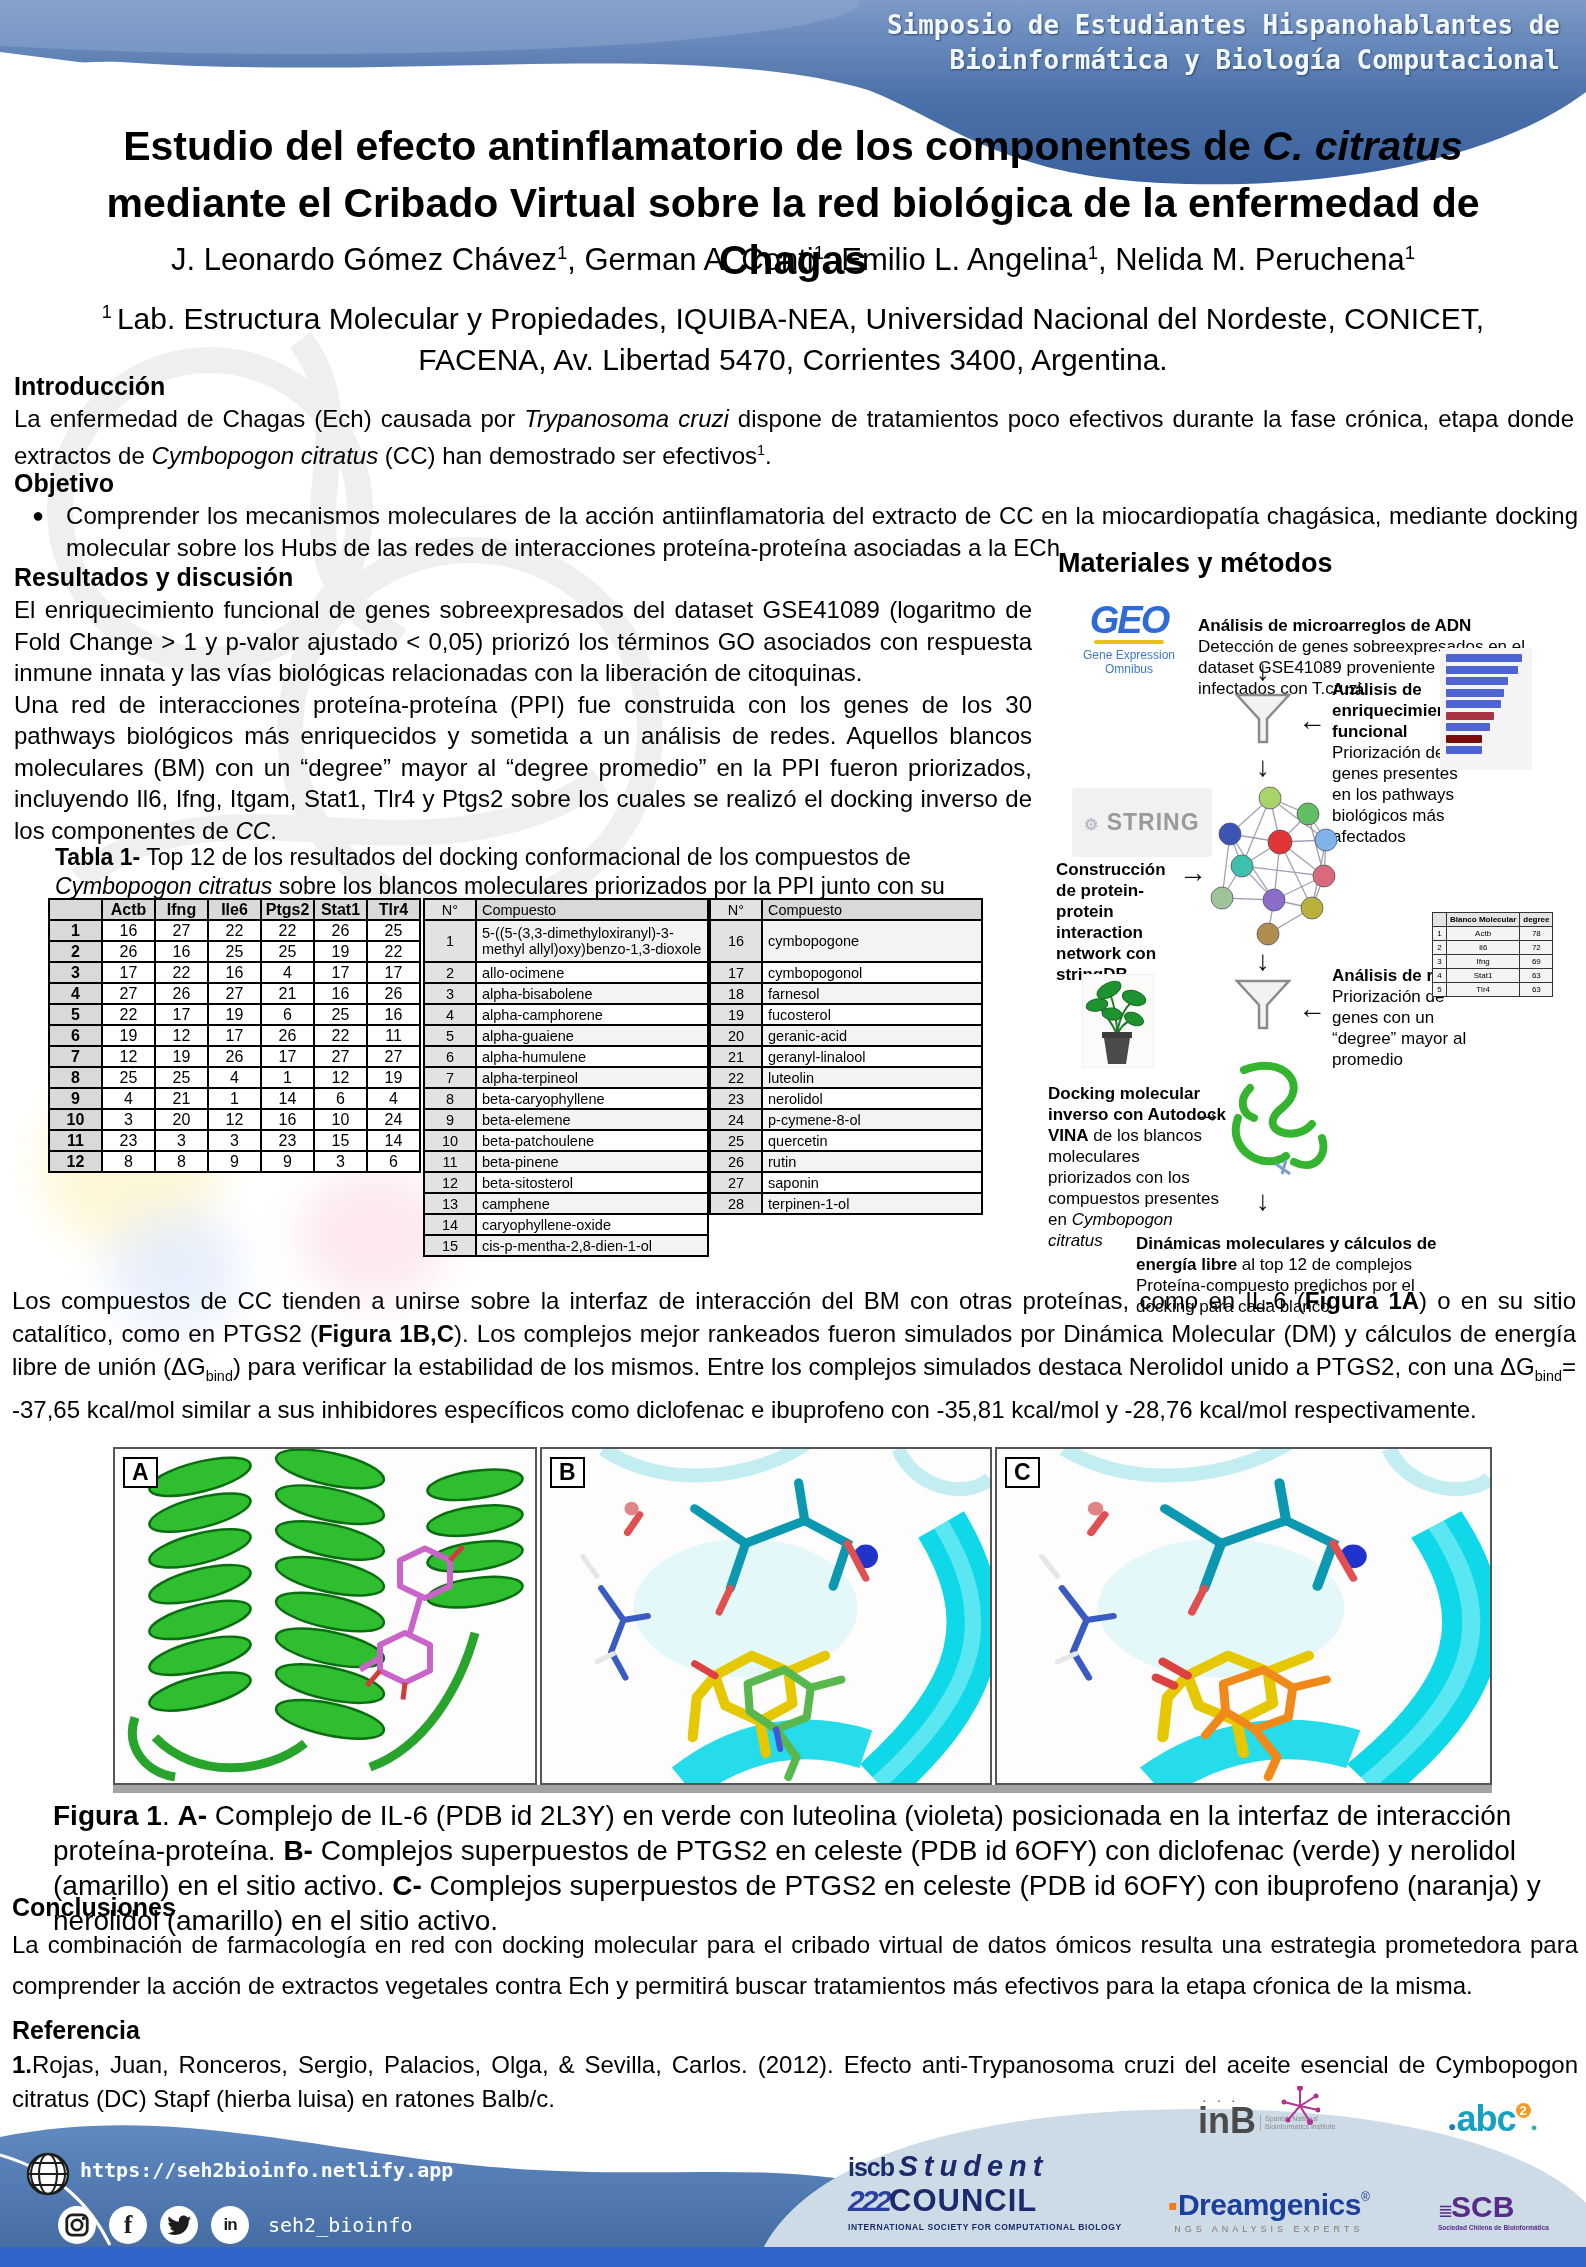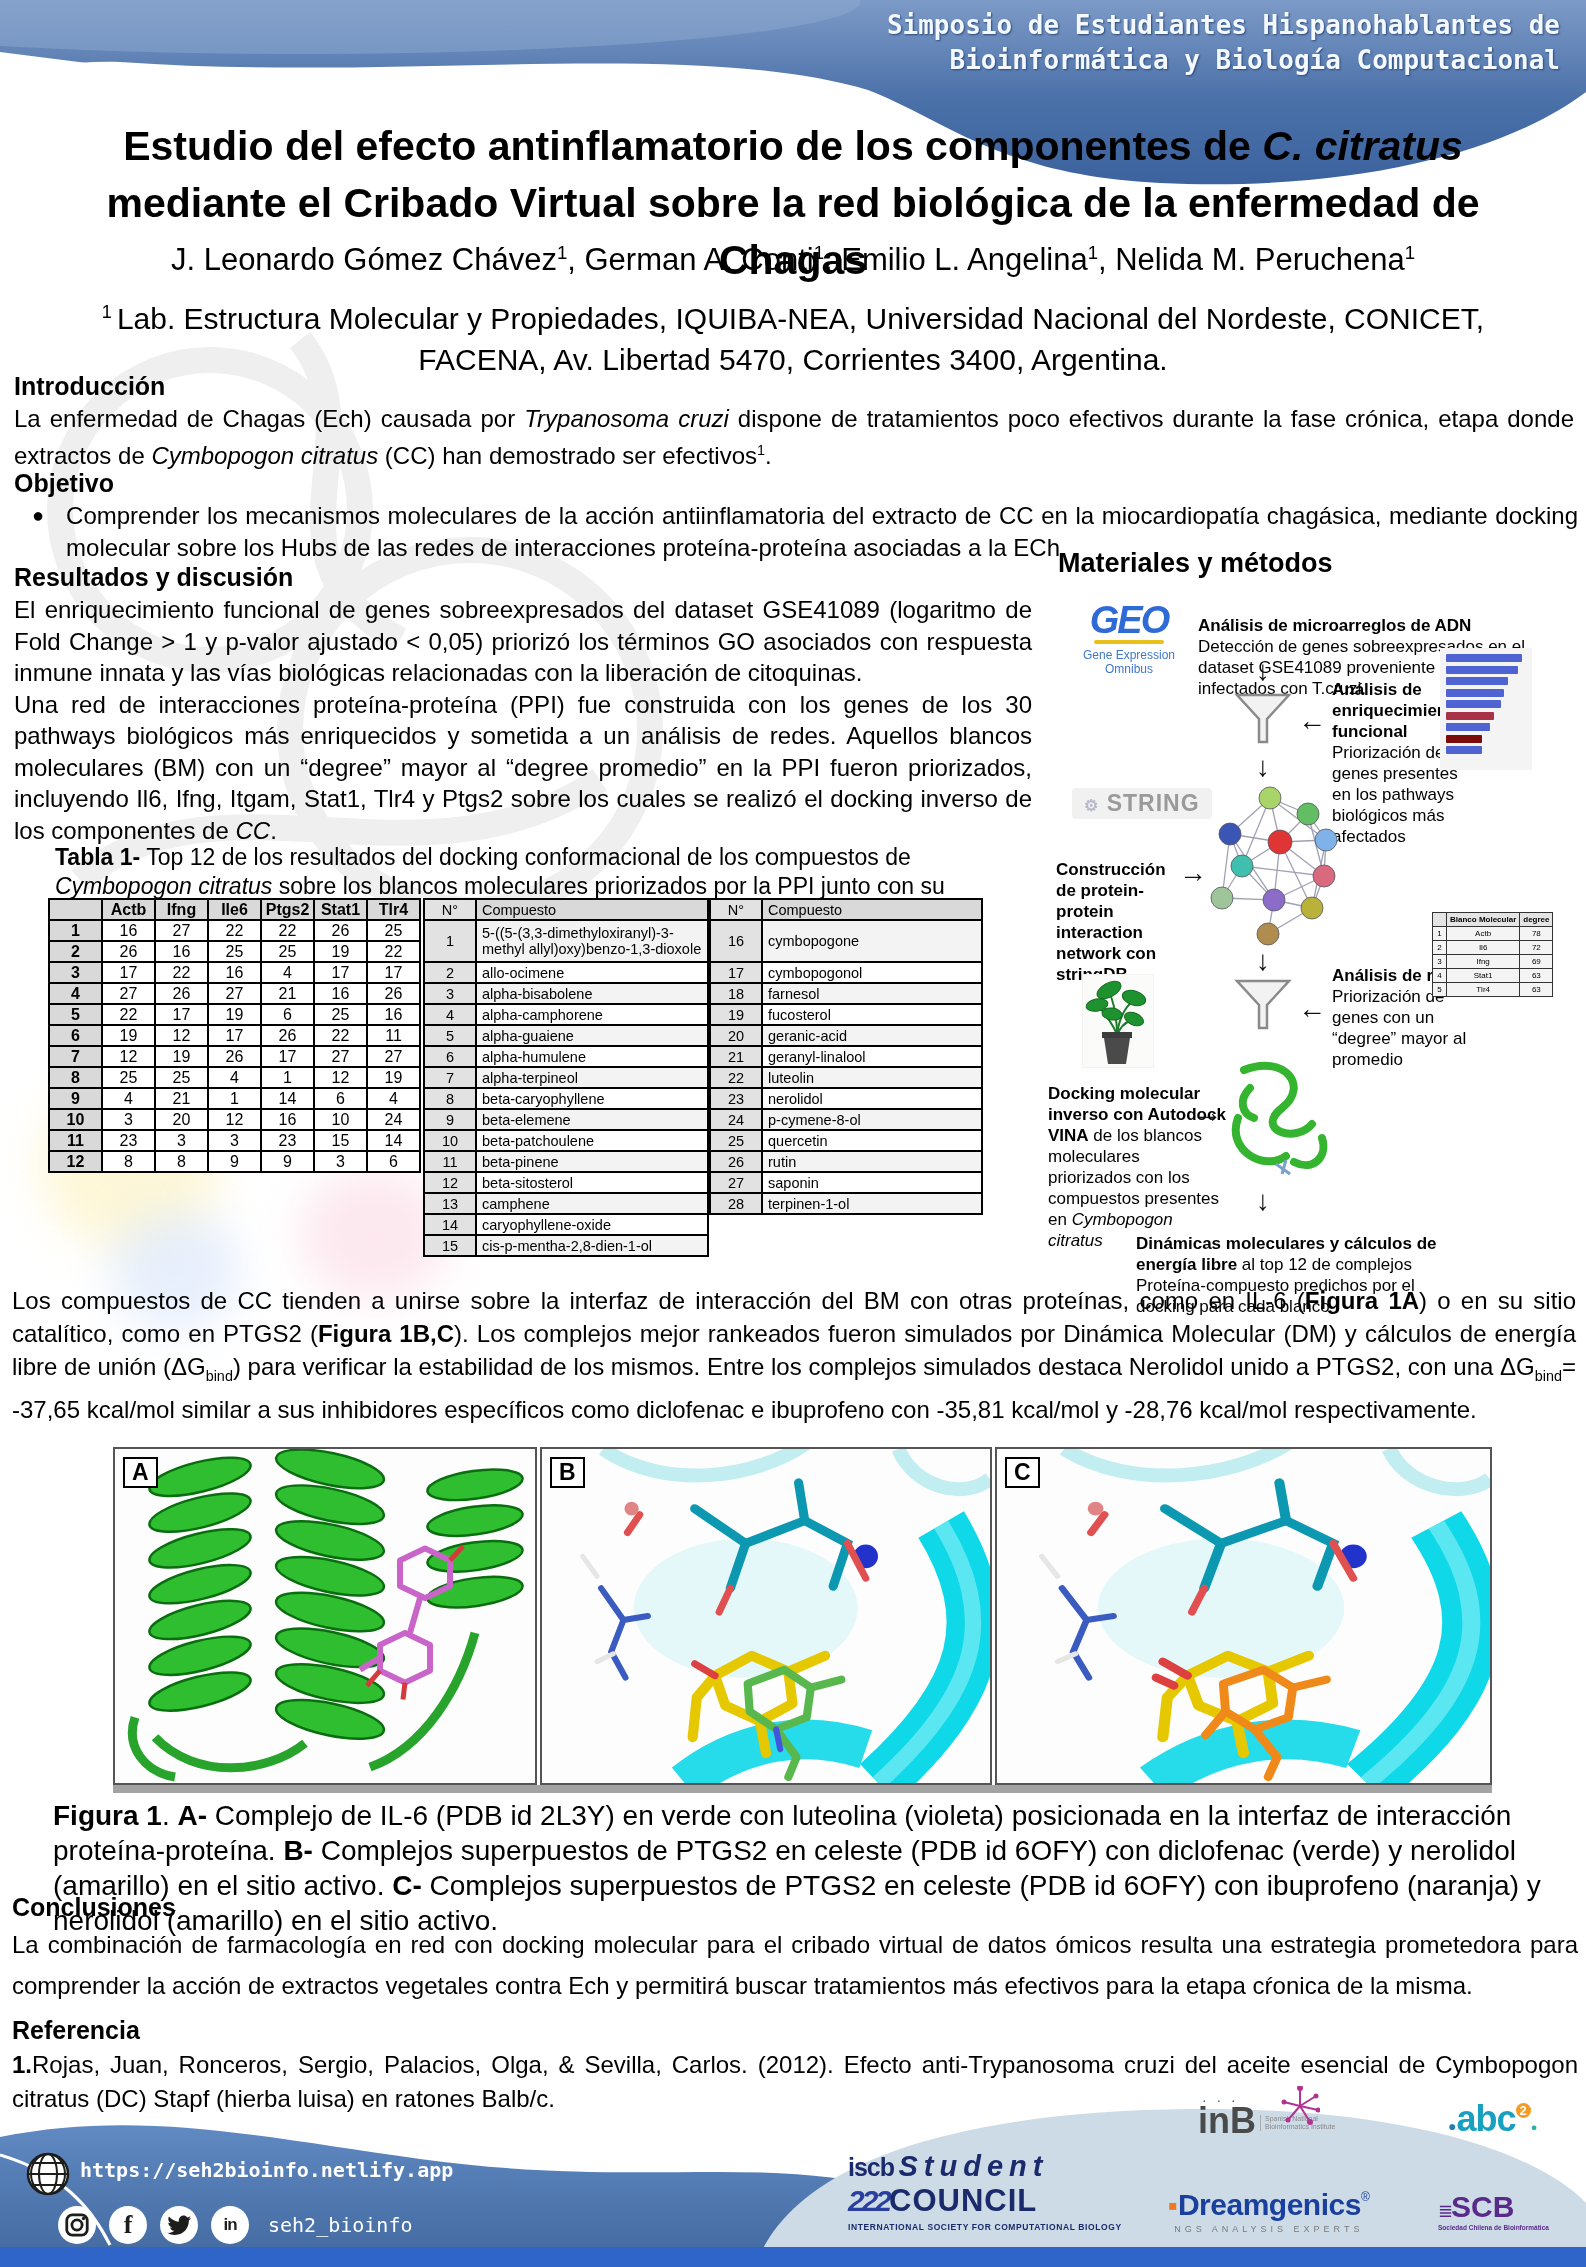--- a/index.html
+++ b/index.html
@@ -66,21 +66,21 @@
   .m-step1 { left:162px; top:46px; width:345px; }
   .arrow { font-size:28px; font-weight:bold; color:#111; line-height:26px; }
   .arr-d1 { left:220px; top:110px; } .arr-l1 { left:262px; top:160px; }
   .arr-d2 { left:220px; top:206px; } .arr-r1 { left:143px; top:312px; }
   .arr-d3 { left:220px; top:400px; } .arr-l2 { left:262px; top:448px; }
   .arr-r2 { left:158px; top:552px; } .arr-d4 { left:220px; top:640px; }
   .funnel1 { left:198px; top:144px; } .funnel2 { left:198px; top:430px; }
   .m-step2 { left:296px; top:110px; width:142px; }
   .m-chart { left:404px; top:100px; width:92px; height:122px; background:#f4f4f4; padding:6px 0 0 6px; border-radius:2px; }
   .ebar { height:8px; margin-bottom:3.5px; border-radius:1px; }
-  .m-string { left:36px; top:240px; background:#f1f1f1; padding:2px 12px; border-radius:4px;
+  .m-string { left:36px; top:240px; background:#f1f1f1; padding:21px 12px; border-radius:4px;
     font-size:23px; color:#9a9a9a; font-weight:bold; letter-spacing:1px;text-align:right; }
   .string-glyph { color:#b9b9c9; font-size:16px; }
   .m-step3 { left:20px; top:290px; width:132px; }
   .m-net { left:172px; top:234px; }
   .m-plant { left:46px; top:426px; }
   .m-step4 { left:296px; top:396px; width:145px; }
   .deg { left:396px; top:364px; }
   .deg th, .deg td { border:1.5px solid #333; font-size:8px; padding:2px 3px; text-align:center; background:#f4f4f4; }
   .deg th { background:#e4e4e4; font-weight:bold; }
   .deg th:first-child { width:14px; }

